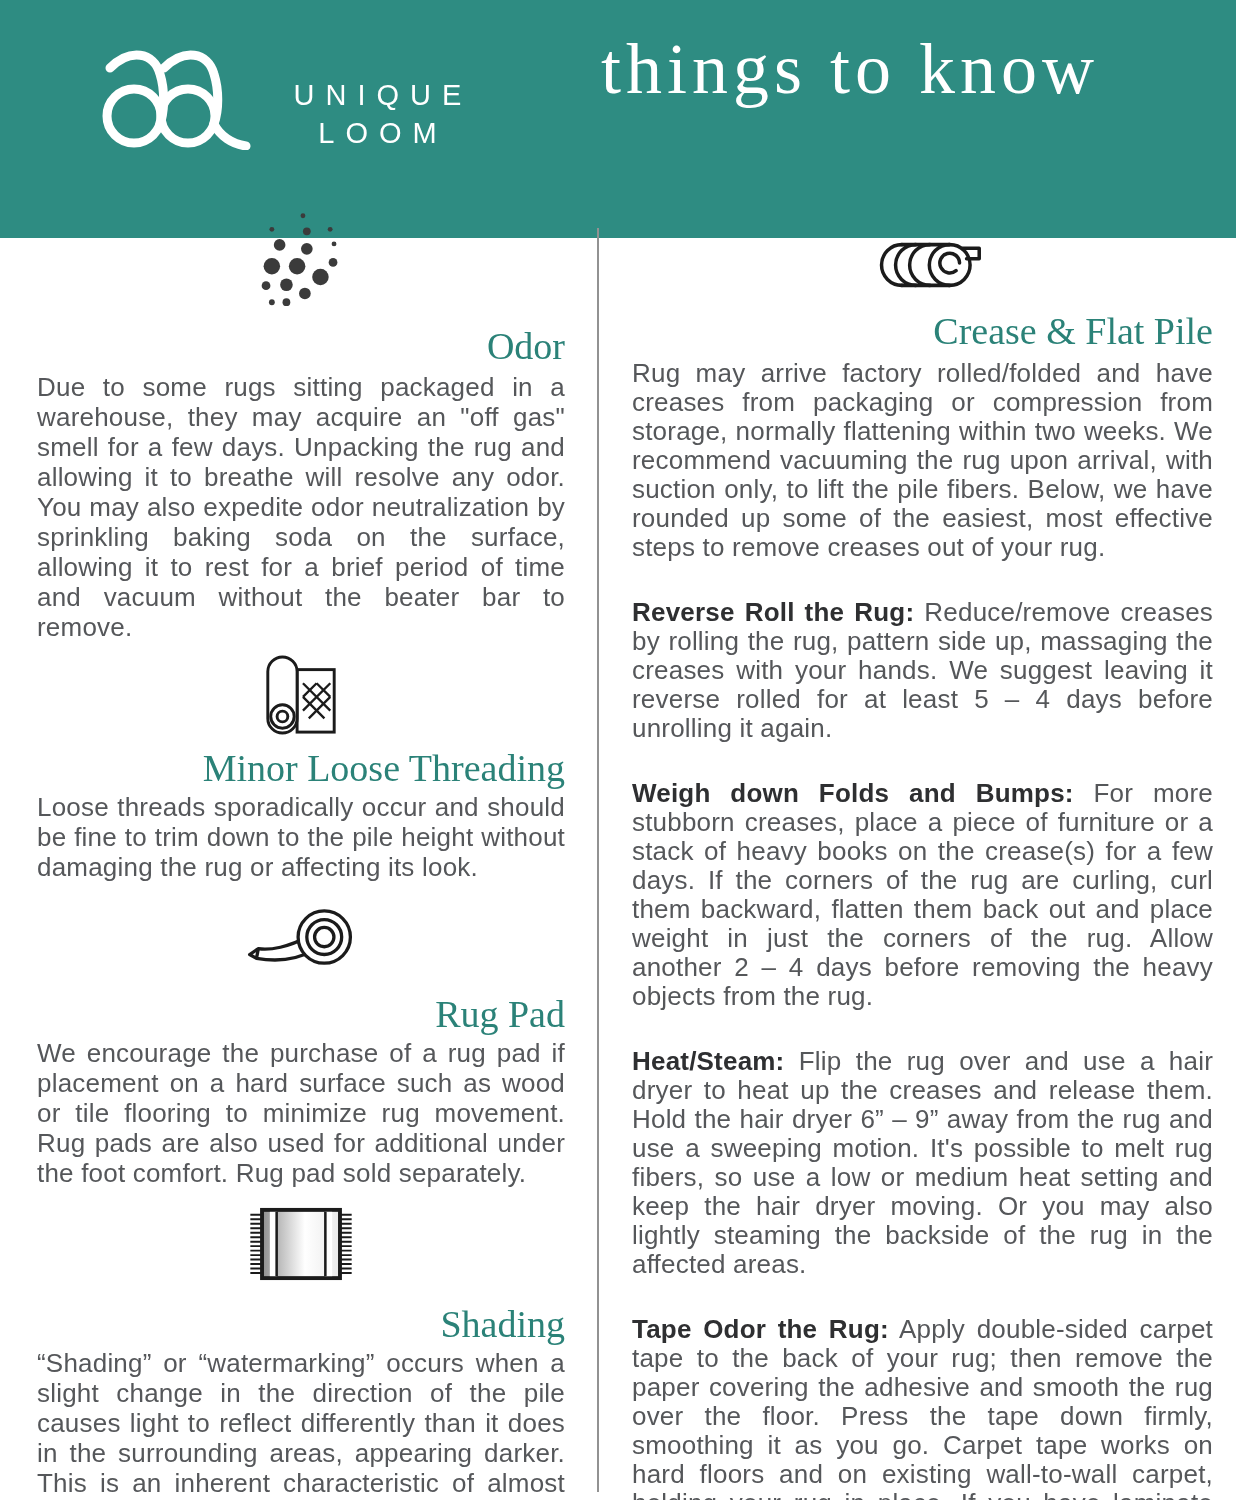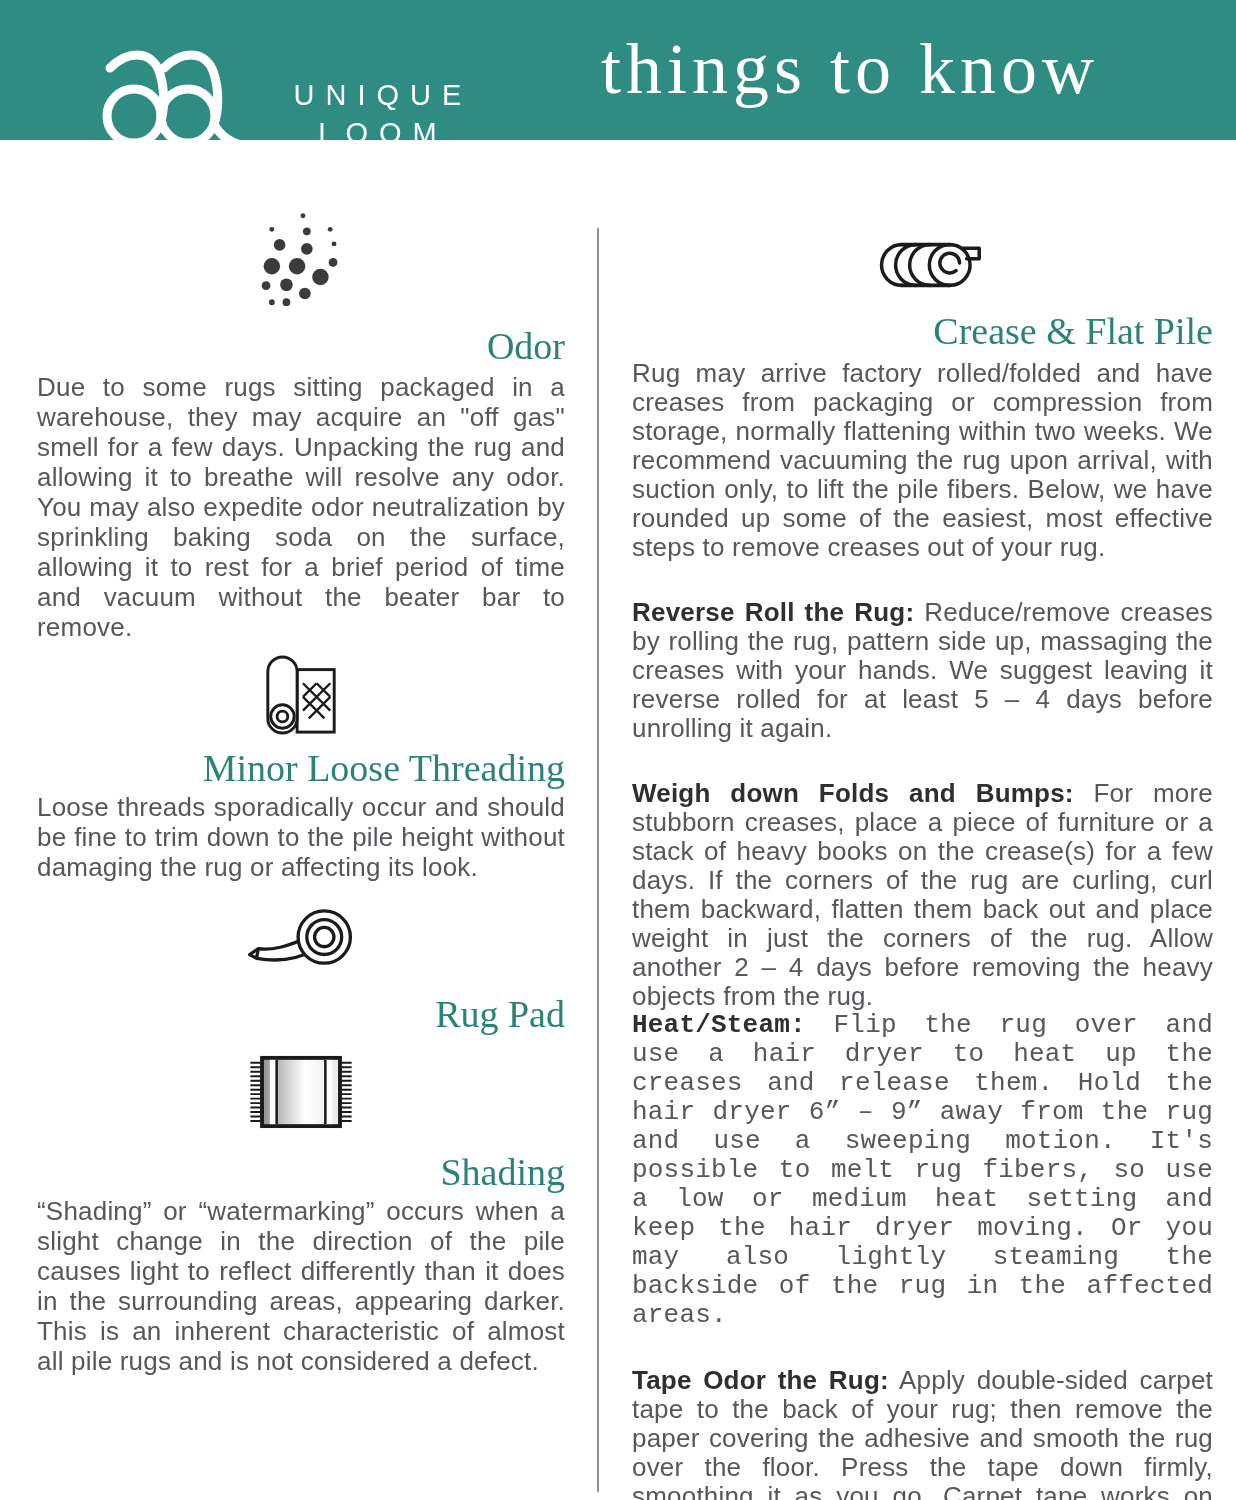--- a/index.html
+++ b/index.html
@@ -1,21 +1,21 @@
 <!DOCTYPE html>
 <html><head>
 <meta charset="utf-8">
 <style>
   html,body { margin:0; padding:0; background:#ffffff; }
   .page {
     position:relative; width:1236px; height:1500px; background:#ffffff;
     font-family:"Liberation Sans", sans-serif; overflow:hidden;
   }
   
-  .masthead { position:absolute; left:0; top:0; width:1236px; height:140px; background:#2E8C82; }
+  .masthead { position:absolute; left:0; top:0; width:1236px; height:238px; background:#2E8C82; }
   .logo { position:absolute; left:96px; top:40px; }
   .brand {
     position:absolute; left:258px; top:76px; width:250px; color:#ffffff;
     font-size:29px; letter-spacing:11px; line-height:38px; text-align:center; font-weight:400;
   }
   .masthead-title {
     position:absolute; left:490px; top:26px; width:720px; text-align:center;
     color:#ffffff; font-family:"Liberation Serif", serif; font-size:72px;
     letter-spacing:5px; line-height:1.2; font-weight:400; white-space:nowrap;
   }
@@ -106,20 +106,21 @@
       <div class="icon-wrap" style="margin-top:26px;">
         <svg class="lineart" width="112" height="62" viewBox="0 0 112 64" fill="none" stroke="#1B1B1B" stroke-width="3.4" stroke-linejoin="round">
           <path d="M62 30 C44 40 24 44 12 42 L3 48 L10 52 C34 56 54 52 68 44" fill="#ffffff"></path>
           <path d="M12 42 L10 52"></path>
           <circle cx="80" cy="30" r="27" fill="#ffffff"></circle>
           <circle cx="80" cy="30" r="18"></circle>
           <circle cx="80" cy="30" r="10"></circle>
         </svg>
       </div>
       <h2 class="sec-title" style="margin-top:22px;">Rug Pad</h2>
+      <p class="body-txt" style="margin-top:2px;">We encourage the purchase of a rug pad if placement on a hard surface such as wood or tile flooring to minimize rug movement. Rug pads are also used for additional under the foot comfort. Rug pad sold separately.</p>
     </div>
 
     <div>
       <div class="icon-wrap" style="margin-top:18px;">
         <svg class="lineart" width="118" height="76" viewBox="0 0 118 78" fill="none">
           <defs>
             <linearGradient id="shadeGrad" x1="0" y1="0" x2="1" y2="0">
               <stop offset="0" stop-color="#8F8F8F"></stop>
               <stop offset="0.55" stop-color="#FFFFFF"></stop>
               <stop offset="1" stop-color="#E9E9E9"></stop>
@@ -159,21 +160,21 @@
     <p class="body-txt" style="margin-top:36px;">
       <span class="tip-label">Reverse Roll the Rug:</span>
       <span>Reduce/remove creases by rolling the rug, pattern side up, massaging the creases with your hands. We suggest leaving it reverse rolled for at least 5 – 4 days before unrolling it again.</span>
     </p>
 
     <p class="body-txt" style="margin-top:36px;">
       <span class="tip-label">Weigh down Folds and Bumps:</span>
       <span>For more stubborn creases, place a piece of furniture or a stack of heavy books on the crease(s) for a few days. If the corners of the rug are curling, curl them backward, flatten them back out and place weight in just the corners of the rug. Allow another 2 – 4 days before removing the heavy objects from the rug.</span>
     </p>
 
-    <p class="body-txt" style="font-family:Liberation Mono, monospace;">
+    <p class="body-txt" style="margin-top:36px;">
       <span class="tip-label">Heat/Steam:</span>
       <span>Flip the rug over and use a hair dryer to heat up the creases and release them. Hold the hair dryer 6” – 9” away from the rug and use a sweeping motion. It's possible to melt rug fibers, so use a low or medium heat setting and keep the hair dryer moving. Or you may also lightly steaming the backside of the rug in the affected areas.</span>
     </p>
 
     <p class="body-txt" style="margin-top:36px;">
       <span class="tip-label">Tape Odor the Rug:</span>
       <span>Apply double-sided carpet tape to the back of your rug; then remove the paper covering the adhesive and smooth the rug over the floor. Press the tape down firmly, smoothing it as you go. Carpet tape works on hard floors and on existing wall-to-wall carpet, holding your rug in place. If you have laminate flooring, purchase a less adhesive double-sided tape to prevent the laminate from buckling or otherwise being damaged.</span>
     </p>
 
   </div>

